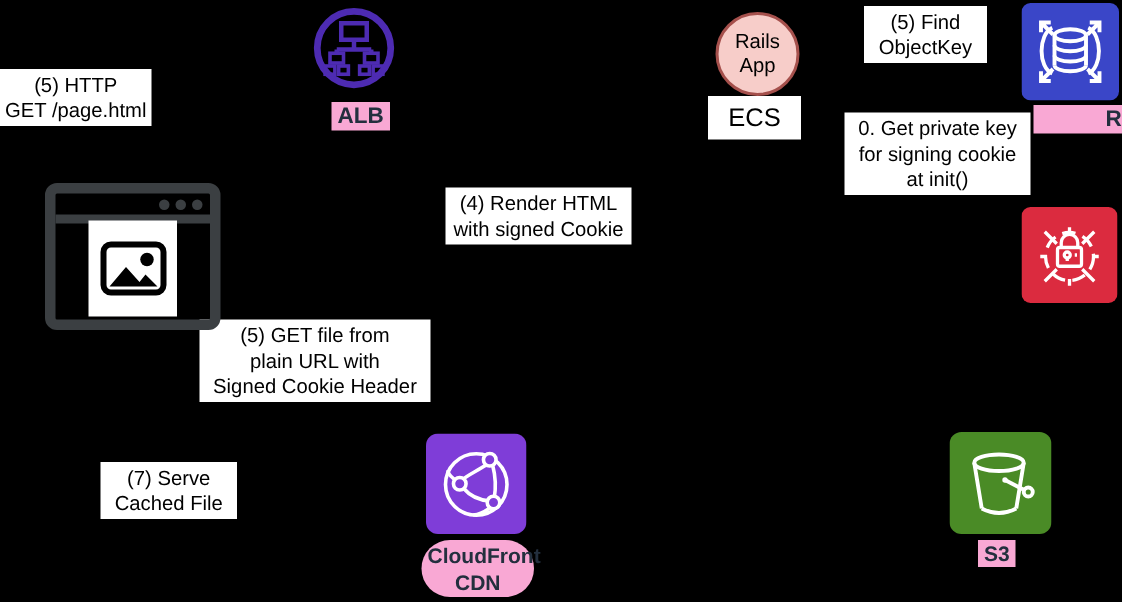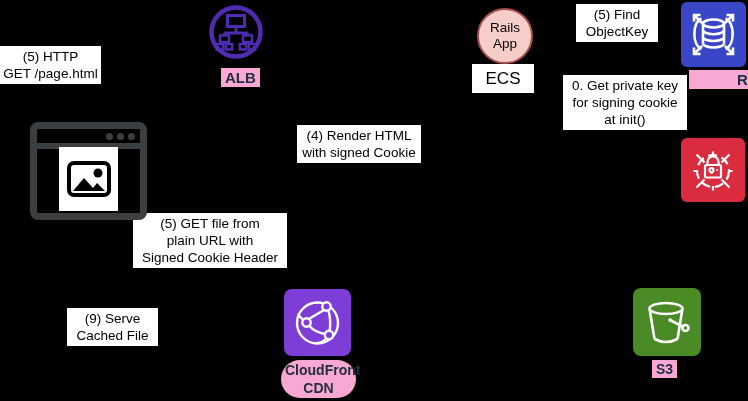--- a/index.html
+++ b/index.html
@@ -45,21 +45,21 @@
   <div class="step" style="left:576px;top:4px;width:82px;">(5) Find
 ObjectKey</div>
   <div class="step" style="left:563px;top:75px;width:124px;">0. Get private key
 for signing cookie
 at init()</div>
   <div class="step" style="left:297px;top:96px;width:124px;margin-top:29px;">(4) Render HTML
 with signed Cookie</div>
   <div class="step" style="left:133px;top:213px;width:154px;">(5) GET file from
 plain URL with
 Signed Cookie Header</div>
-  <div class="step" style="left:67px;top:308px;width:91px;">(9) Serve
+  <div class="step" style="left:67px;top:308px;width:91px;">(7) Serve
 Cached File</div>
 
   <svg class="abs" style="left:207px;top:3px;" width="58" height="58" viewBox="0 0 58 58">
     <circle class="alb-g" cx="29" cy="29" r="24.5" stroke-width="4.5"></circle>
     <g class="alb-g" stroke-width="3">
       <rect x="20.5" y="12.5" width="17" height="11"></rect>
       <path d="M29 23.5 V30 M17.5 30 H40.5 M17.5 30 V32.5 M40.5 30 V32.5"></path>
     </g>
     <g class="alb-g" stroke-width="2.4">
       <rect x="13" y="32.5" width="9" height="6.5"></rect>

